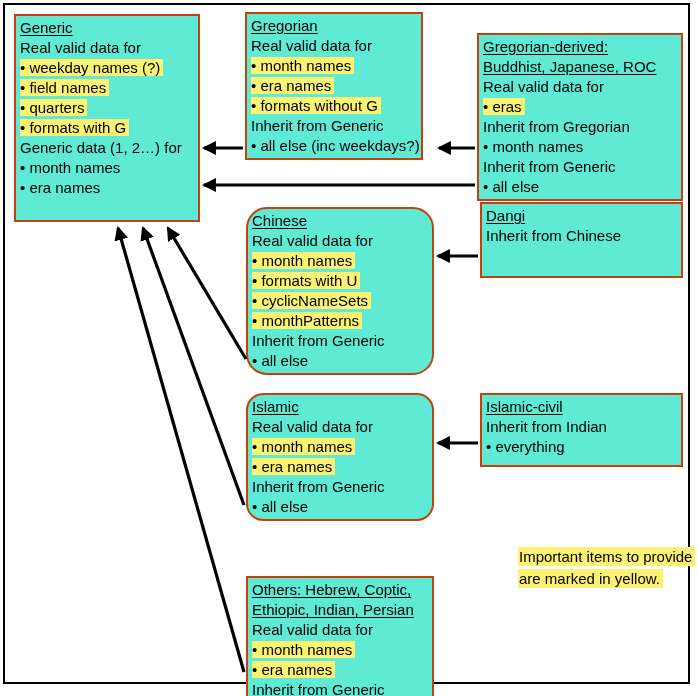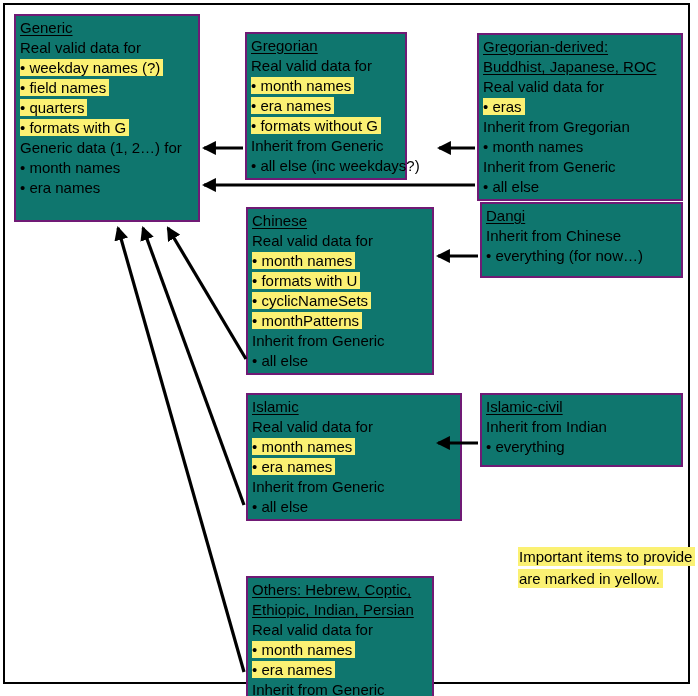--- a/index.html
+++ b/index.html
@@ -6,36 +6,36 @@
   body {
     position:relative; width:698px; height:696px;
     font-family:"Liberation Sans", sans-serif;
     font-size:15px; color:#000; overflow:hidden;
   }
   .frame {
     position:absolute; left:3px; top:3px; width:687px; height:681px;
     border:2px solid #000; box-sizing:border-box;
   }
   .box {
-    position:absolute; background:#0f766e; border:2px solid #701a75;
+    position:absolute; background:#5eead4; border:2px solid #c2410c;
     box-sizing:border-box; padding:2px 4px; line-height:20px;
   }
   .box .title { text-decoration:underline; text-underline-offset:2px; white-space:nowrap; }
   .line { white-space:nowrap; }
   .hl { background:var(--hl,#FBF173); padding-right:3px; }
   .note {
     position:absolute; left:477px; top:546px; width:220px; line-height:22px;
   }
   .note .hl { padding:1px 3px 1px 1px;margin-left:41px; }
   #box-generic        { left:14px;  top:14px;  width:186px; height:208px; }
-  #box-gregorian      { left:245px; top:32px;  width:162px; }
+  #box-gregorian      { left:245px; top:12px;  width:178px; }
   #box-gregderived    { left:477px; top:33px;  width:206px; }
-  #box-chinese        { left:246px; top:207px; width:188px; }
+  #box-chinese        { left:246px; top:207px; width:188px;border-radius:21px; }
   #box-dangi          { left:480px; top:202px; width:203px; height:76px; }
-  #box-islamic        { left:246px; top:393px; width:216px; }
+  #box-islamic        { left:246px; top:393px; width:188px;border-radius:17px; }
   #box-islamiccivil   { left:480px; top:393px; width:203px; height:74px; }
   #box-others         { left:246px; top:542px; width:188px;margin-top:34px; }
   svg.arrows {
     position:absolute; left:0; top:0; width:698px; height:696px;
     pointer-events:none;
   }
   svg.arrows line { stroke:#000; stroke-width:3.2; }
   svg.arrows marker path { fill:#000; }
 </style>
 </head>
@@ -83,21 +83,20 @@
   <div class="line"><span class="hl">• formats with U</span></div>
   <div class="line"><span class="hl">• cyclicNameSets</span></div>
   <div class="line"><span class="hl">• monthPatterns</span></div>
   <div class="line"><span>Inherit from Generic</span></div>
   <div class="line"><span>• all else</span></div>
 </div>
 
 <div class="box" id="box-dangi">
   <div class="title">Dangi</div>
   <div class="line"><span>Inherit from Chinese</span></div>
-  <div class="line"><span>• everything (for now…)</span></div>
 </div>
 
 <div class="box" id="box-islamic">
   <div class="title">Islamic</div>
   <div class="line"><span>Real valid data for</span></div>
   <div class="line"><span class="hl">• month names</span></div>
   <div class="line"><span class="hl">• era names</span></div>
   <div class="line"><span>Inherit from Generic</span></div>
   <div class="line"><span>• all else</span></div>
 </div>

